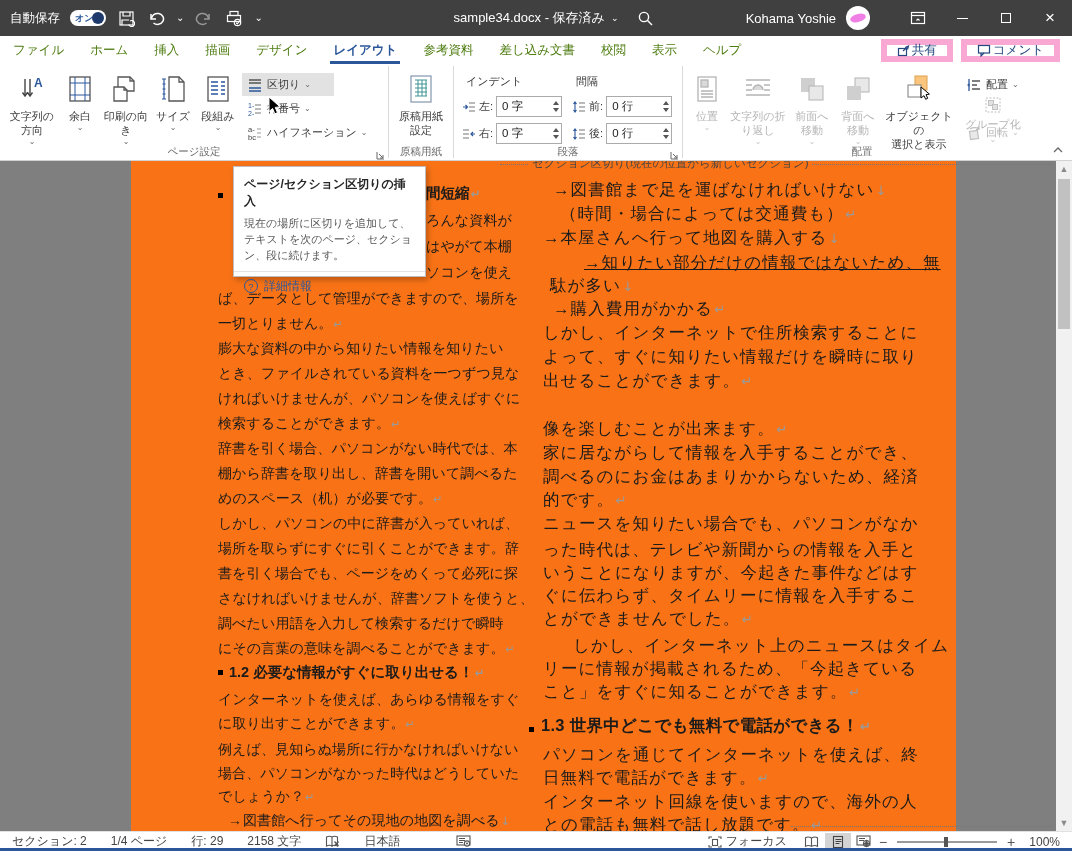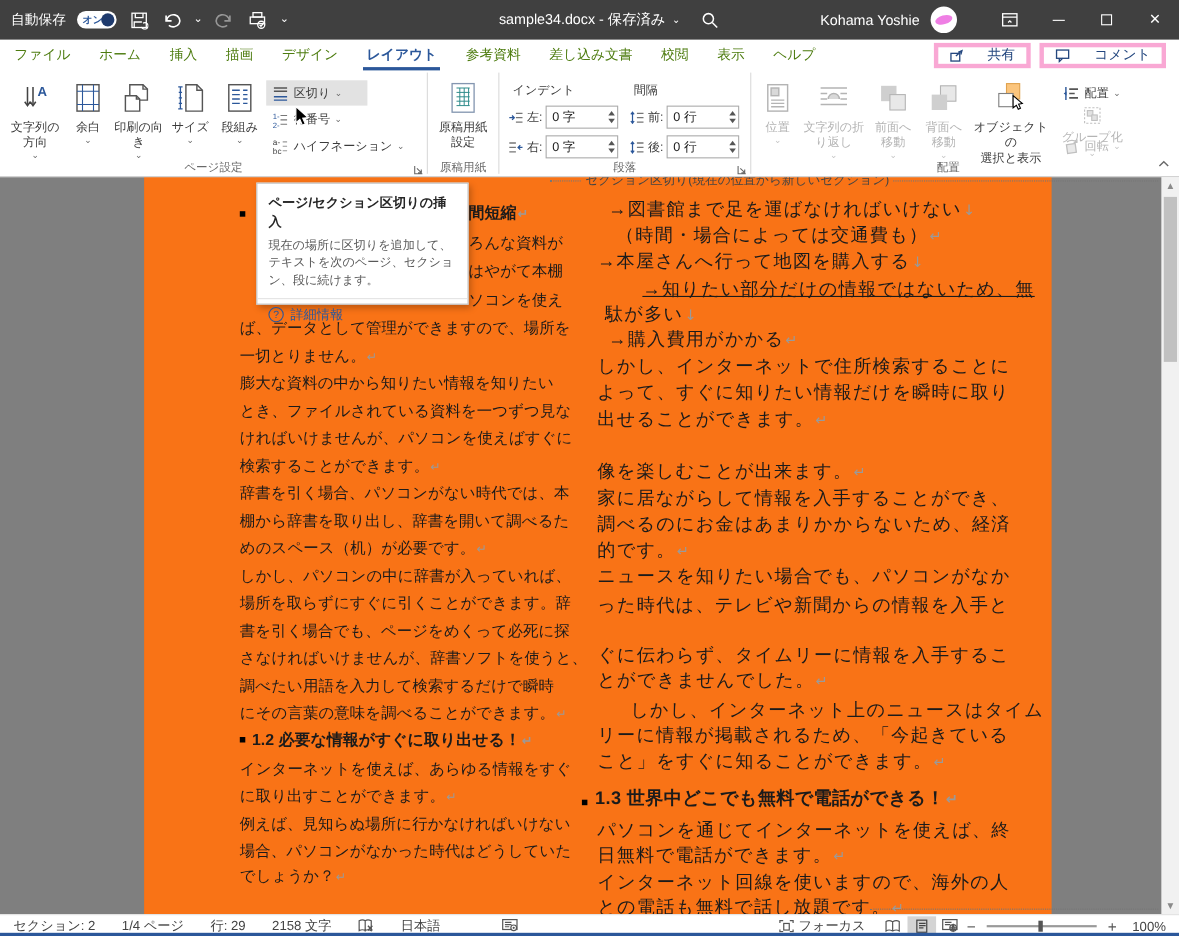--- a/index.html
+++ b/index.html
@@ -38,22 +38,22 @@
 
   
   #tabrow { position:absolute; left:0; top:36px; width:1072px; height:28px; background:#fff;
     display:flex; align-items:center; z-index:29; }
   .tab { font-size:12.5px; color:#4d7c0f; padding:0 13px; height:28px; display:flex;
     align-items:center; position:relative; white-space:nowrap; }
   .tab.active { color:#2b579a; font-weight:bold; }
   .tab.active::after { content:""; position:absolute; left:10px; right:10px; bottom:0;
     height:3px; background:#2b579a; }
   .tabrow-right { margin-left:auto; display:flex; gap:8px; padding-right:12px; }
-  .pill-btn { height:23px; border:4px solid #f9a8d4; background:#fff; display:flex;
-    align-items:center; gap:22px; padding:0 10px; font-size:12.5px; color:#24477f; }
+  .pill-btn { height:23px; border:6px solid #f9a8d4; background:#fff; display:flex;
+    align-items:center; gap:2px; padding:0 10px; font-size:12.5px; color:#24477f; }
 
   
   #ribbon { position:absolute; left:0; top:64px; width:1072px; height:97px; background:#fff;
     border-bottom:1px solid #d2d2d2; display:flex; z-index:28; }
   .rgroup { position:relative; display:flex; align-items:flex-start; padding:4px 4px 16px 4px; }
   .rgroup-label { position:absolute; bottom:1px; left:0; right:0; text-align:center;
     font-size:10.5px; color:#696969; white-space:nowrap; }
   .rsep { width:1px; background:#dadada; margin:2px 0; }
   .launcher { position:absolute; bottom:2px; right:2px; width:11px; height:11px; }
   .bigbtn { display:flex; flex-direction:column; align-items:center; font-size:11px;
@@ -563,35 +563,37 @@
         <div class="dline col-l" style="left: 218px; top: 404px;"><span>書を引く場合でも、ページをめくって必死に探</span></div>
         <div class="dline col-l" style="left: 218px; top: 429px;"><span>さなければいけませんが、辞書ソフトを使うと、</span></div>
         <div class="dline col-l" style="left: 218px; top: 454px;"><span>調べたい用語を入力して検索するだけで瞬時</span></div>
         <div class="dline col-l" style="left: 218px; top: 479px;"><span>にその言葉の意味を調べることができます。</span><span class="mk">↵</span></div>
         <div class="dline col-l dhead" style="left: 218px; top: 502px;"><span class="blt-sq"></span><span>1.2 必要な情報がすぐに取り出せる！</span><span class="mk">↵</span></div>
         <div class="dline col-l" style="left: 218px; top: 530px;"><span>インターネットを使えば、あらゆる情報をすぐ</span></div>
         <div class="dline col-l" style="left: 218px; top: 554px;"><span>に取り出すことができます。</span><span class="mk">↵</span></div>
         <div class="dline col-l" style="left: 218px; top: 580px;"><span>例えば、見知らぬ場所に行かなければいけない</span></div>
         <div class="dline col-l" style="left: 218px; top: 604px;"><span>場合、パソコンがなかった時代はどうしていた</span></div>
         <div class="dline col-l" style="left: 218px; top: 627px;"><span>でしょうか？</span><span class="mk">↵</span></div>
+        <div class="dline col-l" style="left: 228px; top: 651px;"><span class="blt-ar">→</span><span>図書館へ行ってその現地の地図を調べる</span><span class="mk">↓</span></div>
         <div class="dline col-r" style="left: 553px; top: 18px;"><span>→図書館まで足を運ばなければいけない</span><span class="mk">↓</span></div>
         <div class="dline col-r" style="left: 560px; top: 42px;"><span>（時間・場合によっては交通費も）</span><span class="mk">↵</span></div>
         <div class="dline col-r" style="left: 543px; top: 66px;"><span class="blt-ar">→</span><span>本屋さんへ行って地図を購入する</span><span class="mk">↓</span></div>
         <div class="dline col-r" style="left: 584px; top: 91px; text-decoration: underline;"><span>→知りたい部分だけの情報ではないため、無</span></div>
         <div class="dline col-r" style="left: 550px; top: 114px;"><span>駄が多い</span><span class="mk">↓</span></div>
         <div class="dline col-r" style="left: 553px; top: 137px;"><span>→購入費用がかかる</span><span class="mk">↵</span></div>
         <div class="dline col-r" style="left: 543px; top: 161px;"><span>しかし、インターネットで住所検索することに</span></div>
         <div class="dline col-r" style="left: 543px; top: 185px;"><span>よって、すぐに知りたい情報だけを瞬時に取り</span></div>
         <div class="dline col-r" style="left: 543px; top: 209px;"><span>出せることができます。</span><span class="mk">↵</span></div>
         <div class="dline col-r" style="left: 543px; top: 257px;"><span>像を楽しむことが出来ます。</span><span class="mk">↵</span></div>
         <div class="dline col-r" style="left: 543px; top: 281px;"><span>家に居ながらして情報を入手することができ、</span></div>
         <div class="dline col-r" style="left: 543px; top: 305px;"><span>調べるのにお金はあまりかからないため、経済</span></div>
         <div class="dline col-r" style="left: 543px; top: 328px;"><span>的です。</span><span class="mk">↵</span></div>
         <div class="dline col-r" style="left: 543px; top: 352px;"><span>ニュースを知りたい場合でも、パソコンがなか</span></div>
         <div class="dline col-r" style="left: 543px; top: 378px;"><span>った時代は、テレビや新聞からの情報を入手と</span></div>
+        <div class="dline col-r" style="left: 543px; top: 401px;"><span>いうことになりますが、今起きた事件などはす</span></div>
         <div class="dline col-r" style="left: 543px; top: 424px;"><span>ぐに伝わらず、タイムリーに情報を入手するこ</span></div>
         <div class="dline col-r" style="left: 543px; top: 447px;"><span>とができませんでした。</span><span class="mk">↵</span></div>
         <div class="dline col-r" style="left: 561px; top: 474px; margin-left: 12px;"><span>しかし、インターネット上のニュースはタイム</span></div>
         <div class="dline col-r" style="left: 543px; top: 497px;"><span>リーに情報が掲載されるため、「今起きている</span></div>
         <div class="dline col-r" style="left: 543px; top: 520px;"><span>こと」をすぐに知ることができます。</span><span class="mk">↵</span></div>
         <div class="dline col-r" style="left: 529px; top: 558px;"><span class="blt-sq"></span><span></span></div>
         <div class="dline col-r dhead" style="left: 541px; top: 554px;"><span>1.3 世界中どこでも無料で電話ができる！</span><span class="mk">↵</span></div>
         <div class="dline col-r" style="left: 543px; top: 583px;"><span>パソコンを通じてインターネットを使えば、終</span></div>
         <div class="dline col-r" style="left: 543px; top: 606px;"><span>日無料で電話ができます。</span><span class="mk">↵</span></div>
         <div class="dline col-r" style="left: 543px; top: 630px;"><span>インターネット回線を使いますので、海外の人</span></div>

